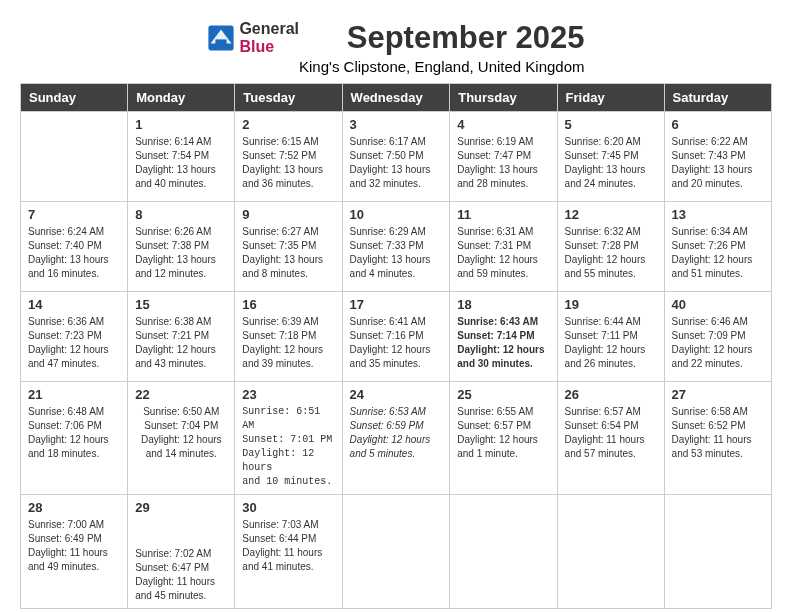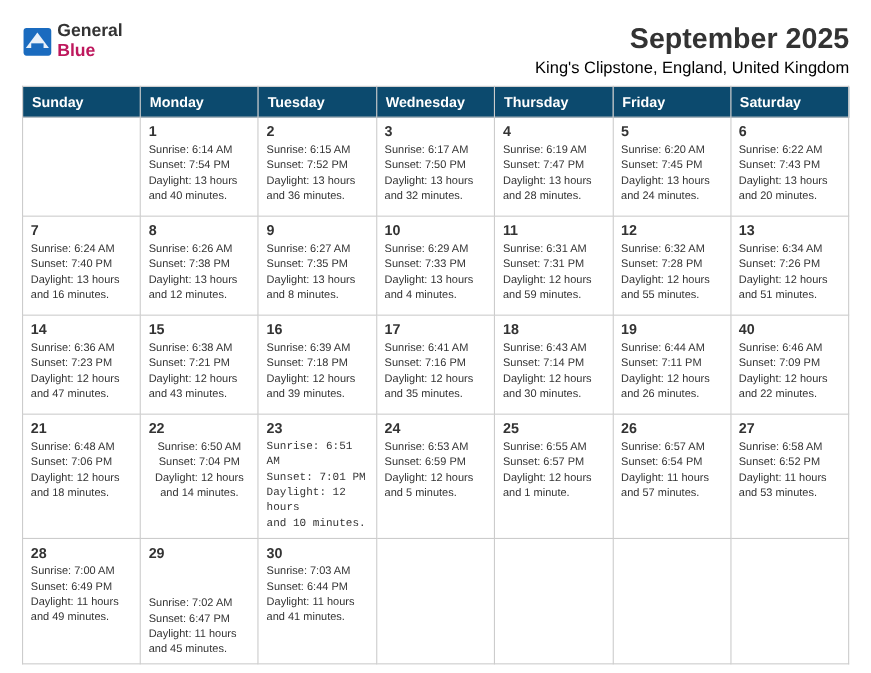--- a/index.html
+++ b/index.html
@@ -5,53 +5,53 @@
     * { box-sizing: border-box; margin: 0; padding: 0; }
     body {
       font-family: Arial, sans-serif;
       background: #fff;
       width: 792px;
       min-height: 612px;
       padding: 20px;
     }
     .header-area {
       display: flex;
-      justify-content: space-between;
+      justify-content: center;
       align-items: flex-start;
       margin-bottom: 8px;
     }
     .logo {
       display: flex;
       align-items: center;
     }
     .logo-icon {
       width: 28px;
       height: 28px;
       margin-right: 4px;
     }
     .title-area {
       text-align: right;
     }
     .month-title {
-      font-size: 26px;
+      font-size: 31px;
       font-weight: bold;
       color: #333;
     }
     .location-title {
       font-size: 15px;
       color: #000000;
       margin-top: 2px;
     }
     .calendar {
       width: 100%;
       border-collapse: collapse;
       border: 1px solid #ccc;
     }
     .calendar th {
-      background-color: #0c4a6e;
+      background-color: #404040;
       color: #fff;
       font-size: 13px;
       font-weight: bold;
       padding: 6px 8px;
       text-align: left;
       border: 1px solid #ccc;
     }
     .calendar td {
       vertical-align: top;
       border: 1px solid #ccc;
@@ -231,21 +231,21 @@
         </td>
         <td>
           <div class="day-number">17</div>
           <div class="day-info" style="white-space: pre-line;">Sunrise: 6:41 AM
 Sunset: 7:16 PM
 Daylight: 12 hours
 and 35 minutes.</div>
         </td>
         <td>
           <div class="day-number">18</div>
-          <div class="day-info" style="white-space: pre-line;">Sunrise: 6:43 AM
+          <div class="day-info" style="white-space: pre-line; font-weight: bold;">Sunrise: 6:43 AM
 Sunset: 7:14 PM
 Daylight: 12 hours
 and 30 minutes.</div>
         </td>
         <td>
           <div class="day-number">19</div>
           <div class="day-info" style="white-space: pre-line;">Sunrise: 6:44 AM
 Sunset: 7:11 PM
 Daylight: 12 hours
 and 26 minutes.</div>
@@ -275,21 +275,21 @@
         </td>
         <td>
           <div class="day-number">23</div>
           <div class="day-info" style="white-space: pre-line; font-family: Liberation Mono, monospace;">Sunrise: 6:51 AM
 Sunset: 7:01 PM
 Daylight: 12 hours
 and 10 minutes.</div>
         </td>
         <td>
           <div class="day-number">24</div>
-          <div class="day-info" style="white-space: pre-line;">Sunrise: 6:53 AM
+          <div class="day-info" style="white-space: pre-line; font-style: italic;">Sunrise: 6:53 AM
 Sunset: 6:59 PM
 Daylight: 12 hours
 and 5 minutes.</div>
         </td>
         <td>
           <div class="day-number">25</div>
           <div class="day-info" style="white-space: pre-line;">Sunrise: 6:55 AM
 Sunset: 6:57 PM
 Daylight: 12 hours
 and 1 minute.</div>

